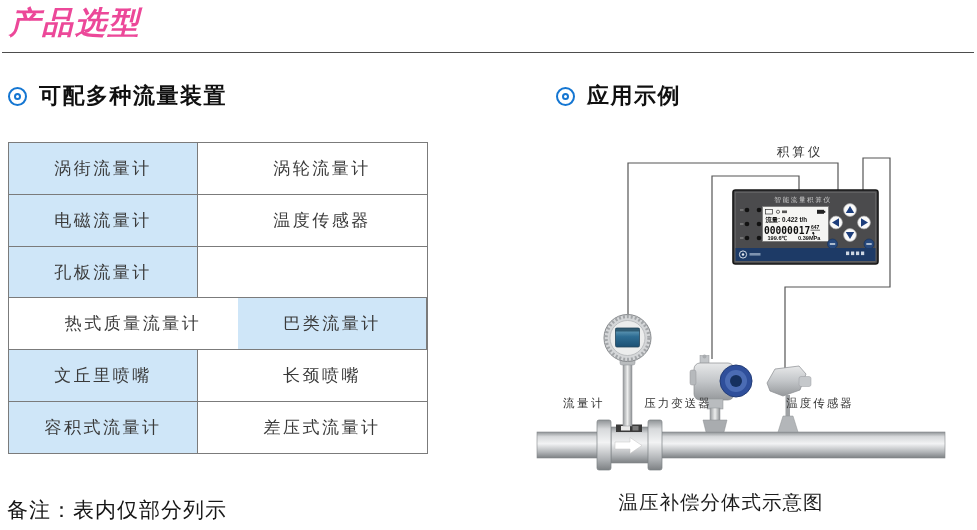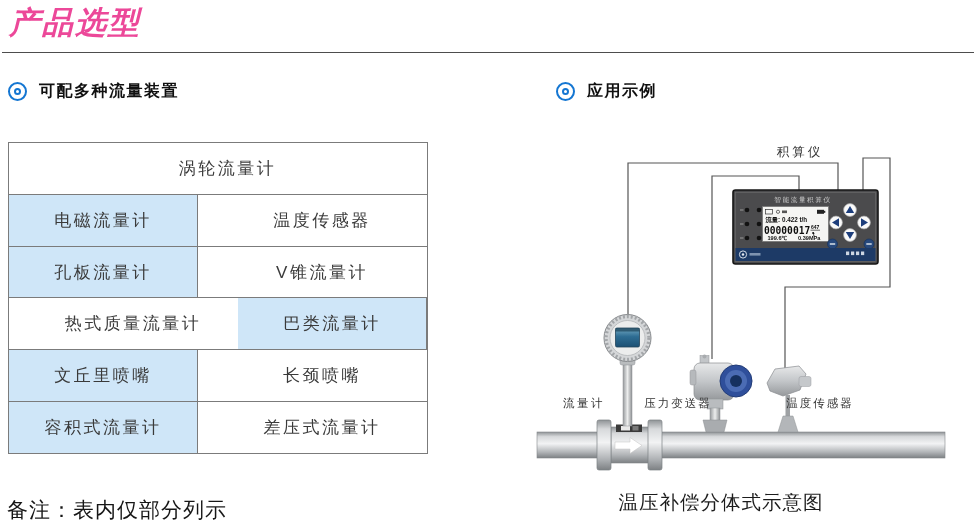--- a/index.html
+++ b/index.html
@@ -6,21 +6,21 @@
   body{width:977px;height:530px;position:relative;overflow:hidden;
        font-family:"Liberation Sans",sans-serif;color:#222;}
   .abs{position:absolute;}
 
   
   .page-title{left:9px;top:2px;font-size:31px;font-weight:bold;color:#ec4899;letter-spacing:2px;font-style:italic;}
   .title-rule{left:2px;top:52px;width:972px;height:1px;background:#4d4d4d;}
 
   
   .sec-head{display:flex;align-items:center;gap:12px;}
-  .sec-head .txt{font-size:16px;font-weight:bold;color:#101010;letter-spacing:1.5px;text-align:center;}
+  .sec-head .txt{font-size:22px;font-weight:bold;color:#101010;letter-spacing:1.5px;text-align:center;}
   .ring{width:19px;height:19px;border:2.5px solid #1476d2;border-radius:50%;
         display:flex;align-items:center;justify-content:center;box-sizing:border-box;}
   .ring::after{content:"";width:7px;height:7px;border:2px solid #1476d2;border-radius:50%;box-sizing:border-box;}
   .head-left{left:8px;top:81px;}
   .head-right{left:556px;top:81px;}
 
   
   .flow-table{left:8px;top:142px;width:420px;height:312px;border:1px solid #7b7b7b;box-sizing:border-box;
               display:flex;flex-direction:column;background:#fff;}
   .t-row{flex:1;display:flex;border-top:1px solid #7b7b7b;}
@@ -41,29 +41,29 @@
 <div class="abs page-title">产品选型</div>
 <div class="abs title-rule"></div>
 
 <div class="abs sec-head head-left">
   <span class="ring"></span>
   <span class="txt">可配多种流量装置</span>
 </div>
 
 <div class="abs flow-table">
   <div class="t-row">
+    <div class="cell cell-l">涡街流量计</div>
     <div class="cell cell-r">涡轮流量计</div>
   </div>
   <div class="t-row">
     <div class="cell cell-l">电磁流量计</div>
     <div class="cell cell-r">温度传感器</div>
   </div>
   <div class="t-row">
     <div class="cell cell-l">孔板流量计</div>
-    <div class="cell cell-r">V锥流量计</div>
   </div>
   <div class="t-row">
     <div class="cell cell-r">热式质量流量计</div>
     <div class="cell cell-l">巴类流量计</div>
   </div>
   <div class="t-row">
     <div class="cell cell-l">文丘里喷嘴</div>
     <div class="cell cell-r">长颈喷嘴</div>
   </div>
   <div class="t-row">

